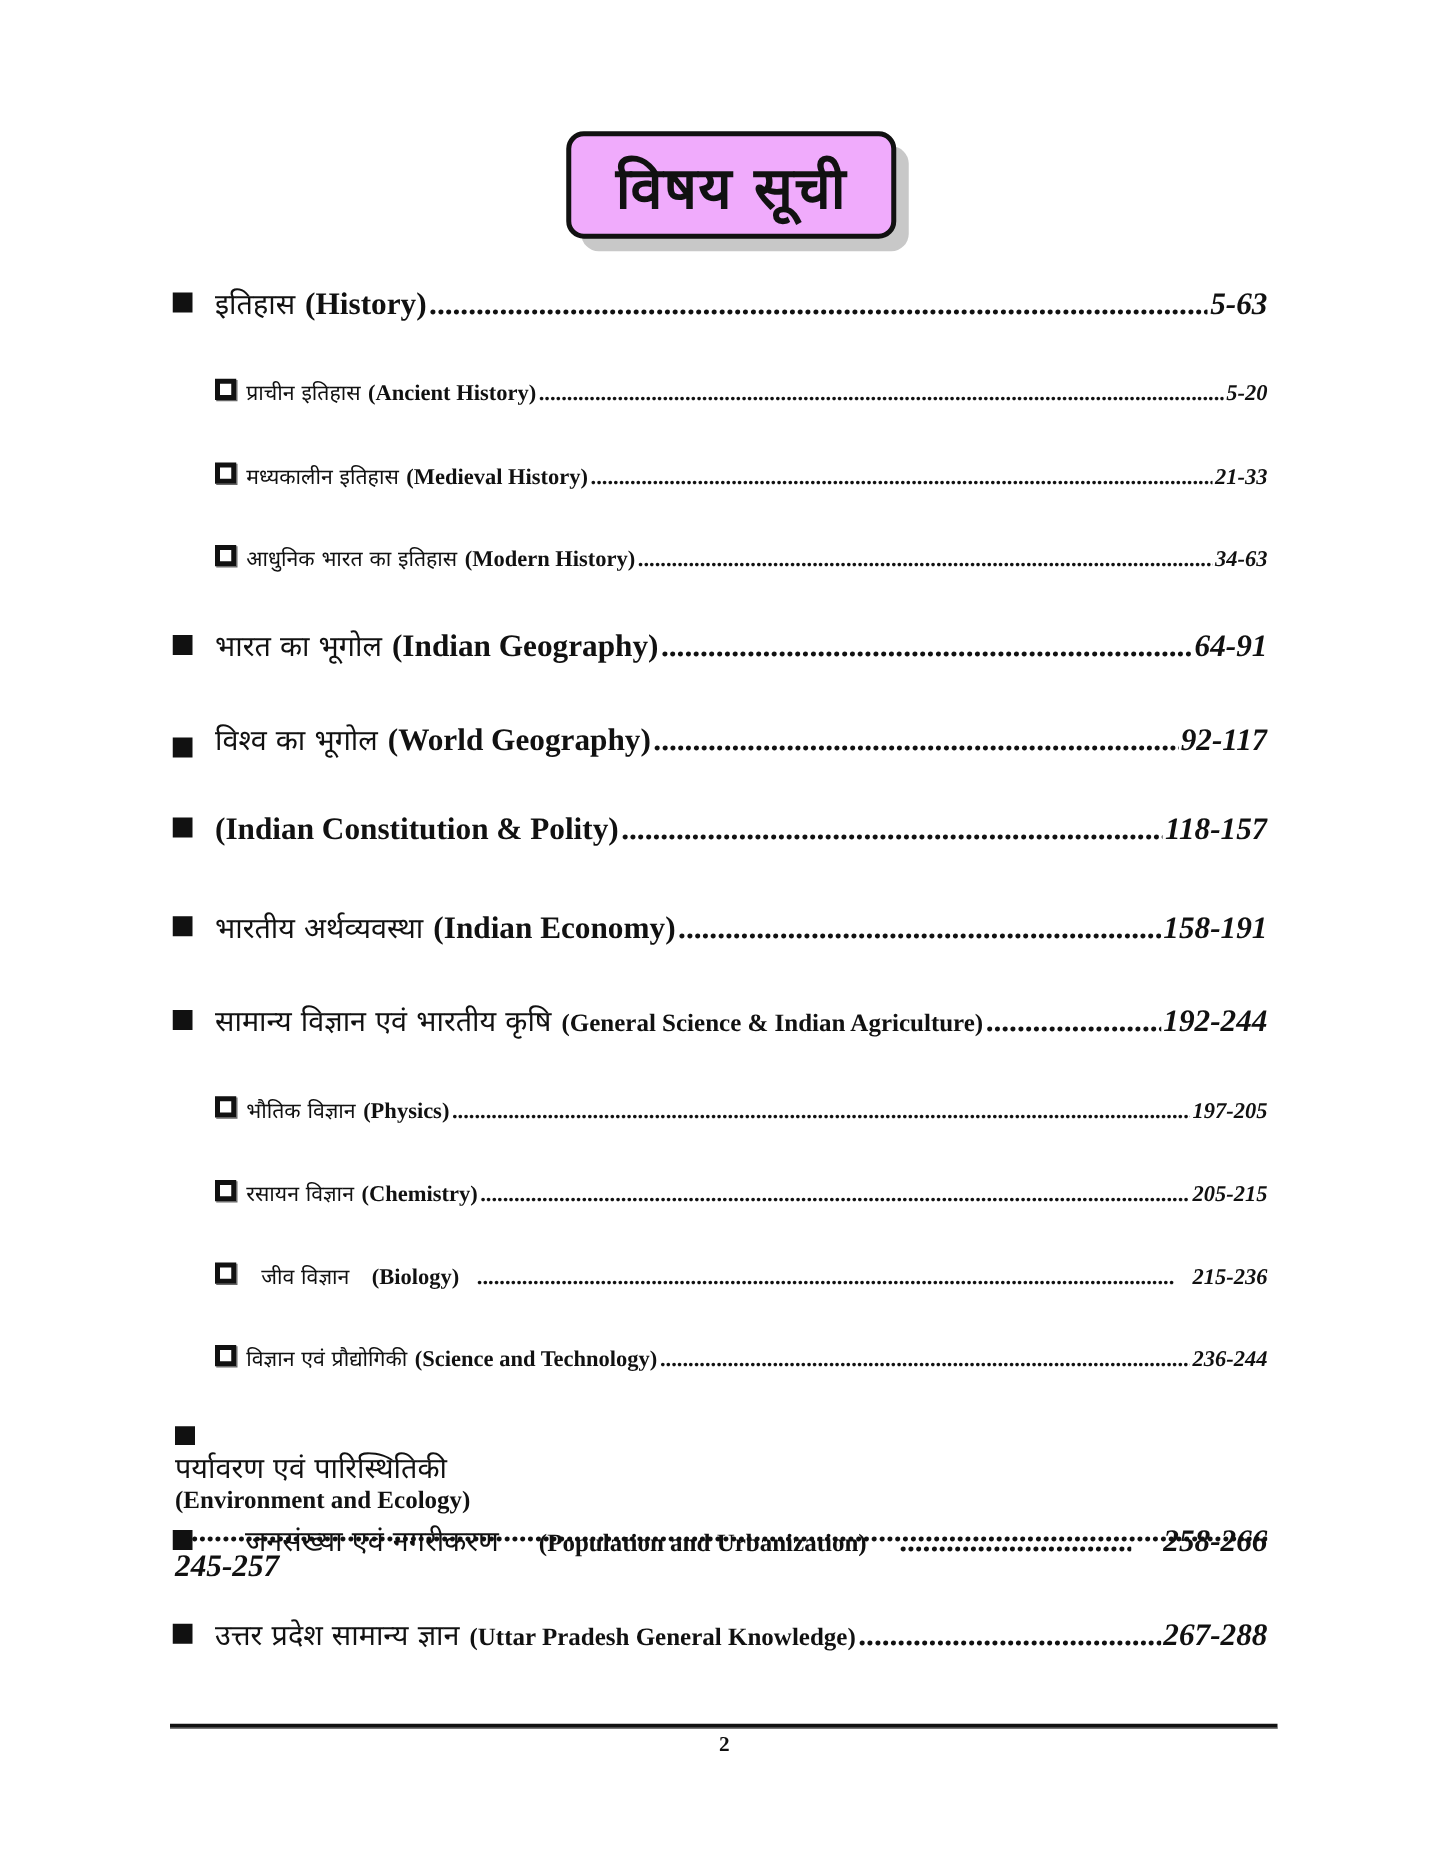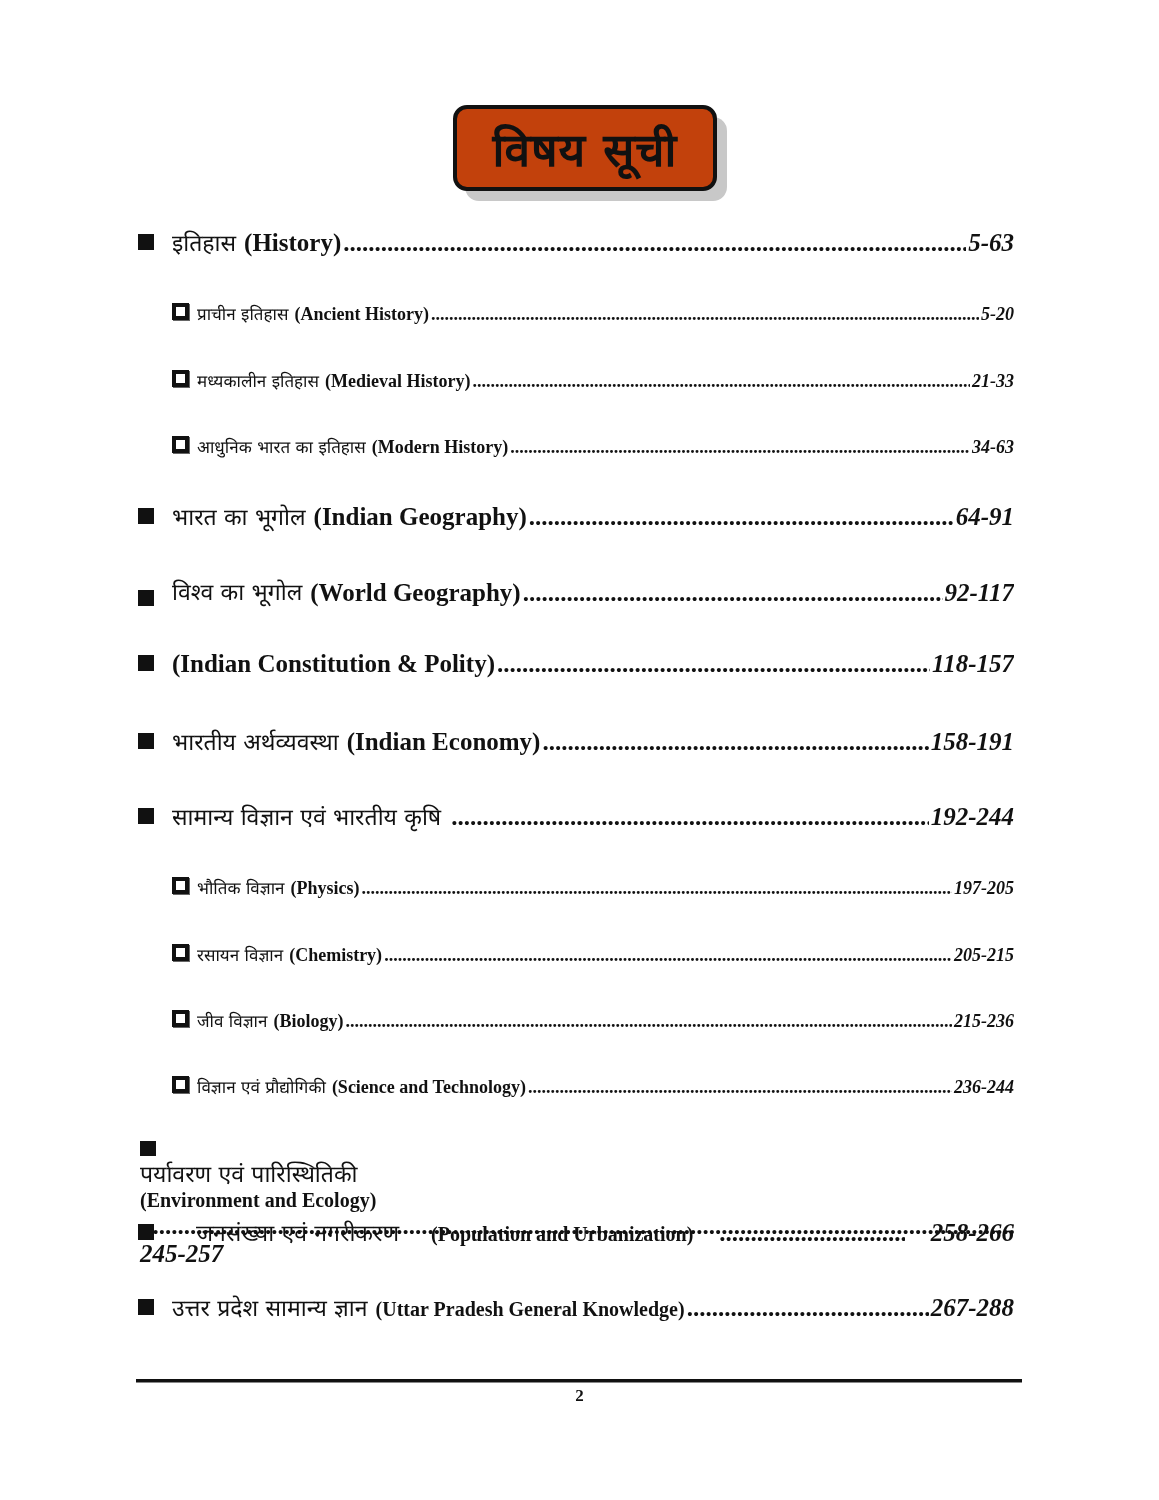--- a/index.html
+++ b/index.html
@@ -9,21 +9,21 @@
     }
     .title-wrap {
       position: absolute; left: 453px; top: 105px; width: 262px; height: 84px;
     }
     .title-shadow {
       position: absolute; left: 12px; top: 12px; width: 262px; height: 84px;
       background: #c8c8c8; border-radius: 14px;
     }
     .title-box {
       position: absolute; left: 0; top: 0; width: 256px; height: 78px;
-      border: 4px solid #111; border-radius: 14px; background: #c2410c;
+      border: 4px solid #111; border-radius: 14px; background: #f0abfc;
       display: flex; align-items: center; justify-content: center;
       font-family: "DejaVu Sans", sans-serif; font-weight: bold; font-size: 46px;
       letter-spacing: 1px;
     }
     .toc { position: absolute; left: 0; top: 0; width: 100%; }
     .row {
       position: absolute; left: 138px; width: 876px;
       display: flex; align-items: baseline; white-space: nowrap; overflow: hidden;
     }
     .row.main { font-size: 25px; font-weight: bold; }
@@ -118,38 +118,39 @@
     <div class="row main" style="top: 725px;">
       <span class="bullet"></span>
       <span class="hi">भारतीय अर्थव्यवस्था</span>
       <span class="en">(Indian Economy)</span>
       <span class="dots"></span>
       <span class="pages">158-191</span>
     </div>
     <div class="row main small-en" style="top: 800px;">
       <span class="bullet"></span>
       <span class="hi">सामान्य विज्ञान एवं भारतीय कृषि</span>
+      <span class="en">(General Science &amp; Indian Agriculture)</span>
       <span class="dots"></span>
       <span class="pages">192-244</span>
     </div>
     <div class="row sub" style="top: 876px;">
       <span class="bullet"></span>
       <span class="hi">भौतिक विज्ञान</span>
       <span class="en">(Physics)</span>
       <span class="dots"></span>
       <span class="pages">197-205</span>
     </div>
     <div class="row sub" style="top: 943px;">
       <span class="bullet"></span>
       <span class="hi">रसायन विज्ञान</span>
       <span class="en">(Chemistry)</span>
       <span class="dots"></span>
       <span class="pages">205-215</span>
     </div>
-    <div class="row sub" style="top: 1009px;">
+    <div class="row sub" style="top: 1009px; gap: 12px;">
       <span class="bullet"></span>
       <span class="hi">जीव विज्ञान</span>
       <span class="en">(Biology)</span>
       <span class="dots"></span>
       <span class="pages">215-236</span>
     </div>
     <div class="row sub" style="top: 1075px;">
       <span class="bullet"></span>
       <span class="hi">विज्ञान एवं प्रौद्योगिकी</span>
       <span class="en">(Science and Technology)</span>

